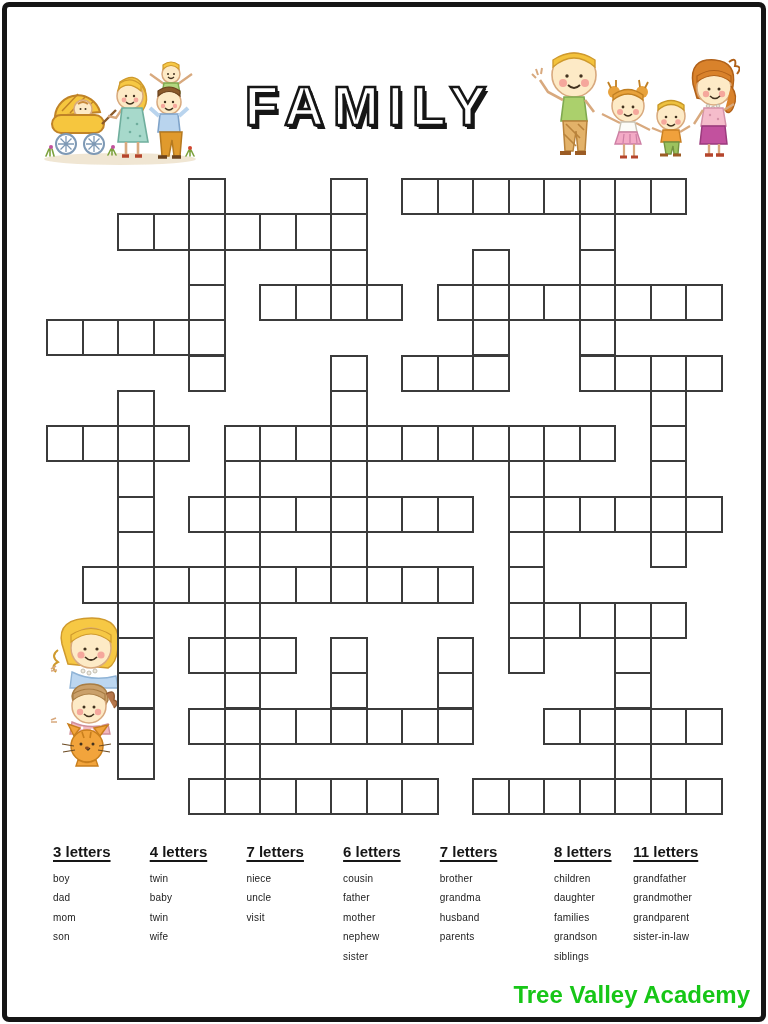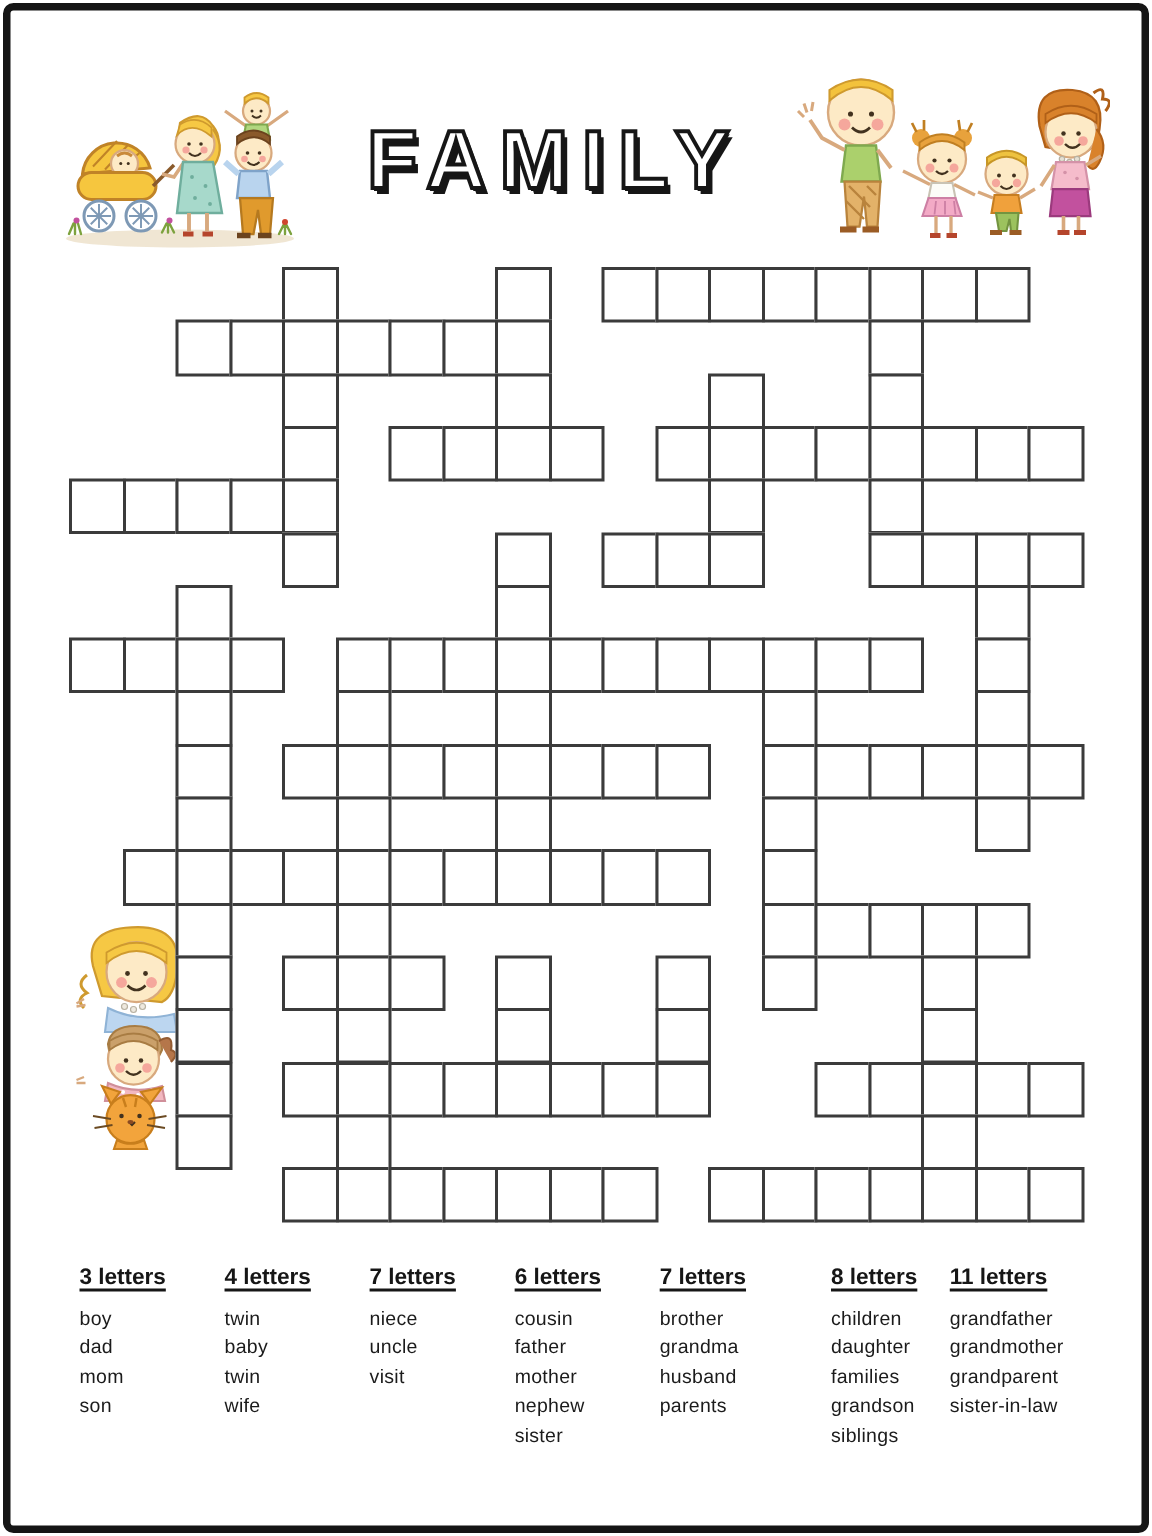--- a/index.html
+++ b/index.html
@@ -10,21 +10,21 @@
          font-size:55px;font-weight:900;letter-spacing:9px;color:#ffffff;
          -webkit-text-stroke:2.6px #161616;
          text-shadow:3px 4px 0 #161616, 1px 2px 0 #161616;z-index:3;}
   .illus{position:absolute;z-index:1;}
   .grid{position:absolute;left:46px;top:178px;z-index:2;}
   .cell{position:absolute;background:#ffffff;border:2px solid #3b3b3b;box-sizing:border-box;}
   .words{position:absolute;left:53px;top:843px;width:680px;z-index:3;color:#1b1b1b;}
   .wcol{position:absolute;top:0;width:95px;}
   .whead{font-size:15px;font-weight:bold;text-decoration:underline;
          text-decoration-thickness:2px;text-underline-offset:3px;margin:0 0 9px 0;color:#161616;}
-  .wline{font-size:13px;line-height:19.4px;letter-spacing:.2px;}
+  .wline{font-size:10px;line-height:19.4px;letter-spacing:.2px;}
   .footer{position:absolute;right:18px;top:981px;font-size:24px;font-weight:bold;z-index:3;}
   svg .ln{stroke:#9a6b3f;stroke-width:1.6;fill:none;stroke-linecap:round;}
 </style>
 </head>
 <body>
 
 <div class="page">
   <div class="frame"></div>
 
   <div class="title">FAMILY</div>
@@ -426,13 +426,14 @@
       </div>
       <div class="wcol" style="left: 580.2px;">
         <div class="whead">11 letters</div>
         <div class="wline">grandfather</div>
         <div class="wline">grandmother</div>
         <div class="wline">grandparent</div>
         <div class="wline">sister-in-law</div>
       </div>
     </div>
 
+  <div class="footer" style="color: rgb(23, 198, 23);">Tree Valley Academy</div>
 </div>
 
 </body></html>

